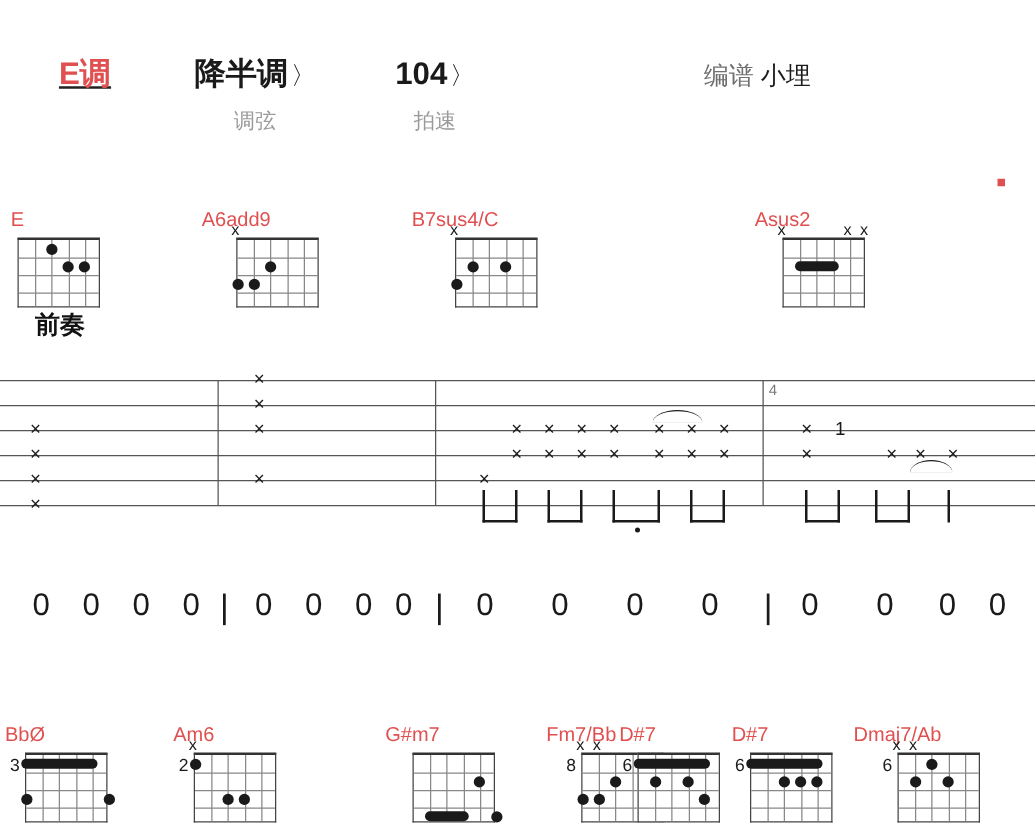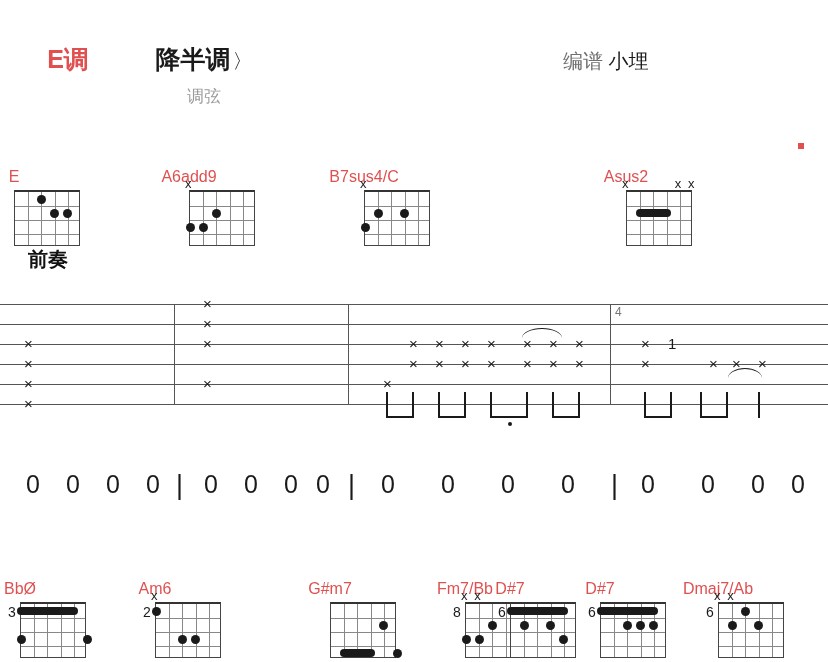--- a/index.html
+++ b/index.html
@@ -44,21 +44,21 @@
     margin-top: 9px;
     white-space: nowrap;
   }
   .chev {
     font-size: 20px;
     font-weight: normal;
     color: #1a1a1a;
     margin-left: 2px;
   }
 
-  .tb-key      { left: 22px;  top: 44px; width: 92px; }
+  .tb-key      { left: 22px;  top: 44px; width: 92px; text-decoration: underline; }
   .tb-tuning   { left: 134px; top: 44px; width: 140px; }
   .tb-tempo    { left: 288px; top: 44px; width: 120px; }
 
   .meta {
     position: absolute;
     left: 524px;
     top: 46px;
     color: #707070;
     font-size: 20px;
     line-height: 30px;
@@ -237,20 +237,26 @@
     <div class="tb-value">E调</div>
   </div>
 
   <div class="tb-item tb-tuning">
     <div class="tb-value dark">
       <span>降半调</span><span class="chev">〉</span>
     </div>
     <div class="tb-label">调弦</div>
   </div>
 
+  <div class="tb-item tb-tempo">
+    <div class="tb-value dark">
+      <span>104</span><span class="chev">〉</span>
+    </div>
+    <div class="tb-label">拍速</div>
+  </div>
 
   <div class="meta">
     <div class="row1">
       <span>编谱</span>
       <span class="val">小埋</span>
     </div>
   </div>
 </div>
 
 <div class="red-dot"></div>

